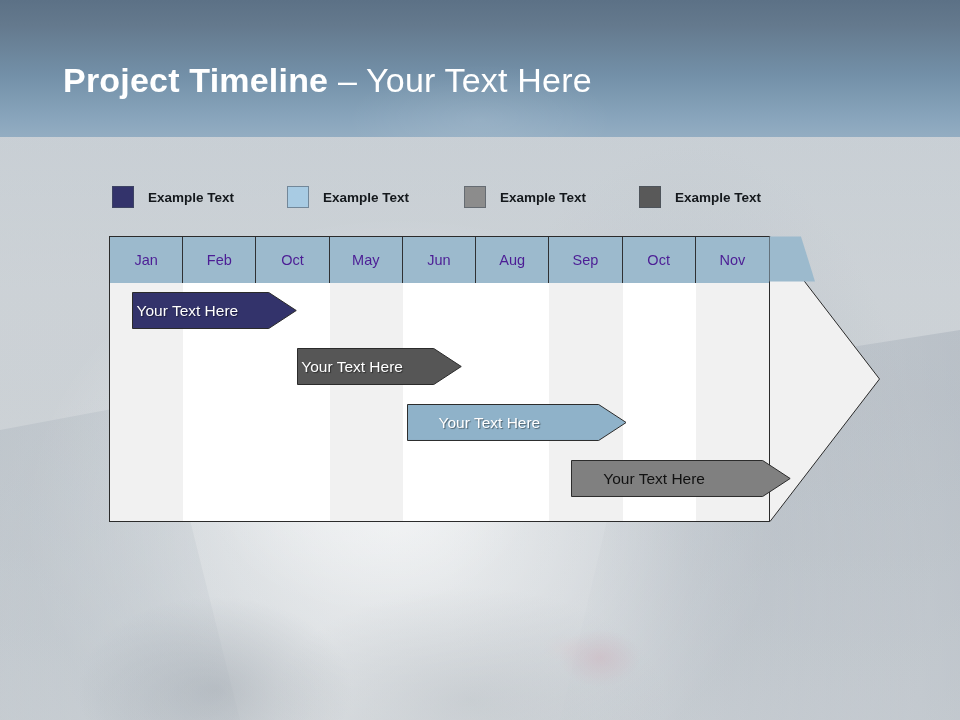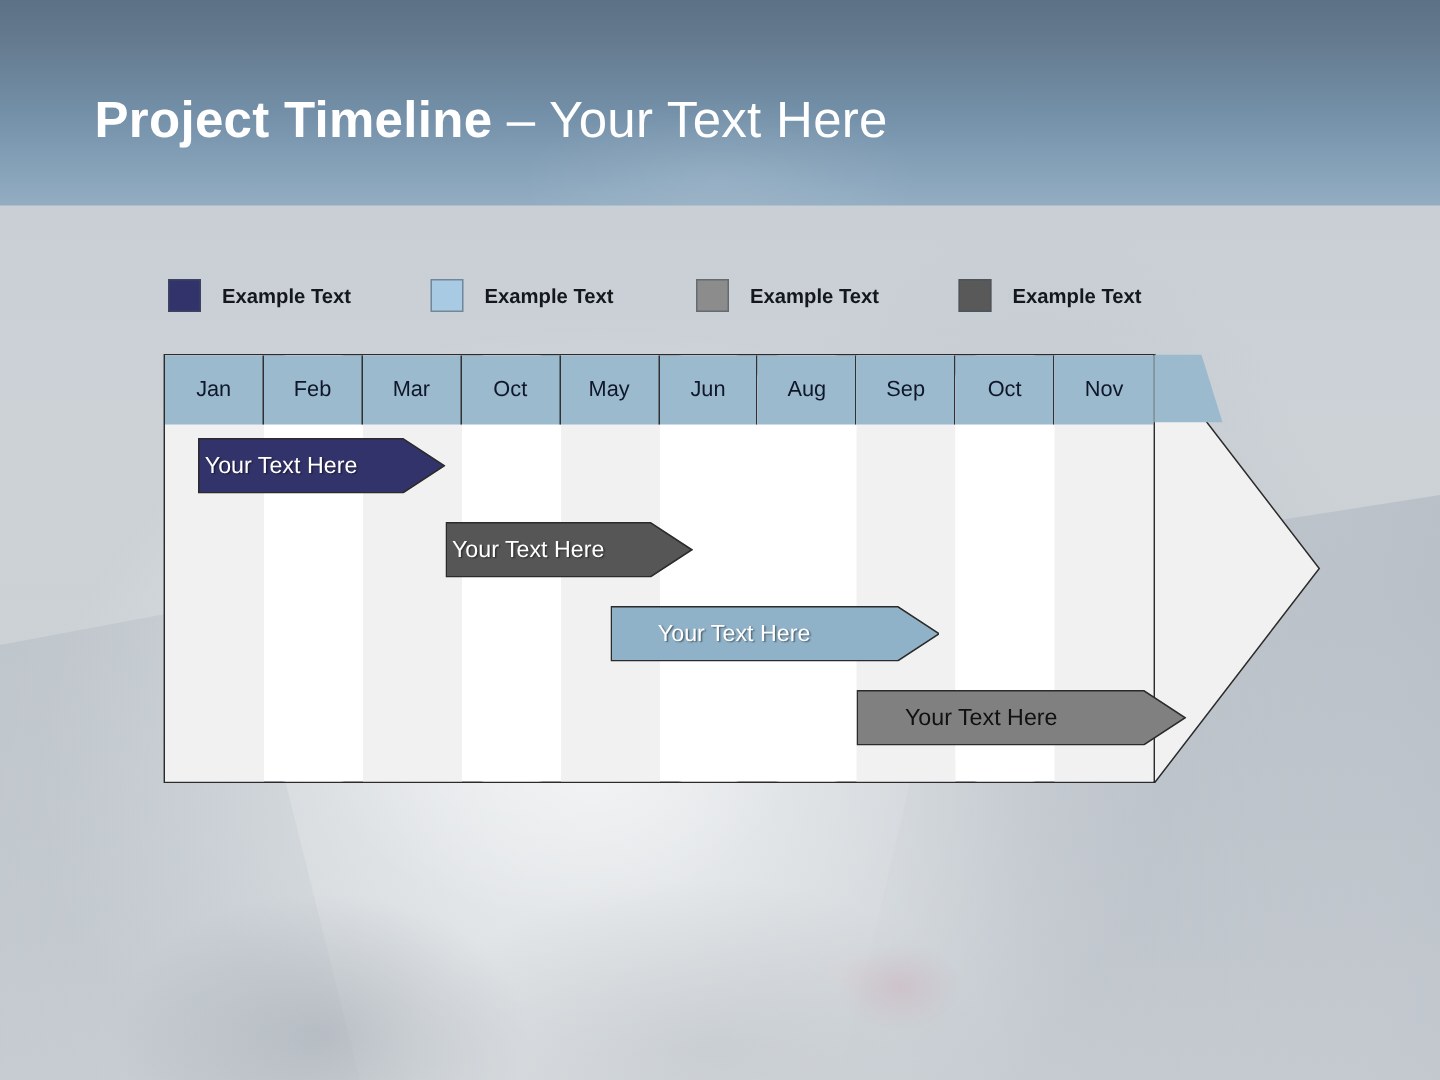--- a/index.html
+++ b/index.html
@@ -153,21 +153,21 @@
     flex: 1 1 0;
     position: relative;
     height: 100%;
     box-sizing: border-box;
   }
   .month-col.odd  { background: #f1f1f1; }
   .month-col.even { background: #ffffff; border-radius: 15px; }
   .month-head {
     height: 46px;
     background: #9cbacd;
-    color: #0f172a;
+    color: #4c1d95;
     font-size: 14.5px;
     display: flex;
     align-items: center;
     justify-content: center;
     border-right: 1px solid #2f3133;
     box-sizing: border-box;
   }
   .month-col:last-child .month-head { border-right: none; }
 
   
@@ -257,23 +257,20 @@
     </div>
 
   <div class="chart">
     <div class="chart-grid">
         <div class="month-col odd">
           <div class="month-head">Jan</div>
         </div>
         <div class="month-col even">
           <div class="month-head">Feb</div>
         </div>
-        <div class="month-col odd">
-          <div class="month-head">Mar</div>
-        </div>
         <div class="month-col even">
           <div class="month-head">Oct</div>
         </div>
         <div class="month-col odd">
           <div class="month-head">May</div>
         </div>
         <div class="month-col even">
           <div class="month-head">Jun</div>
         </div>
         <div class="month-col even">

